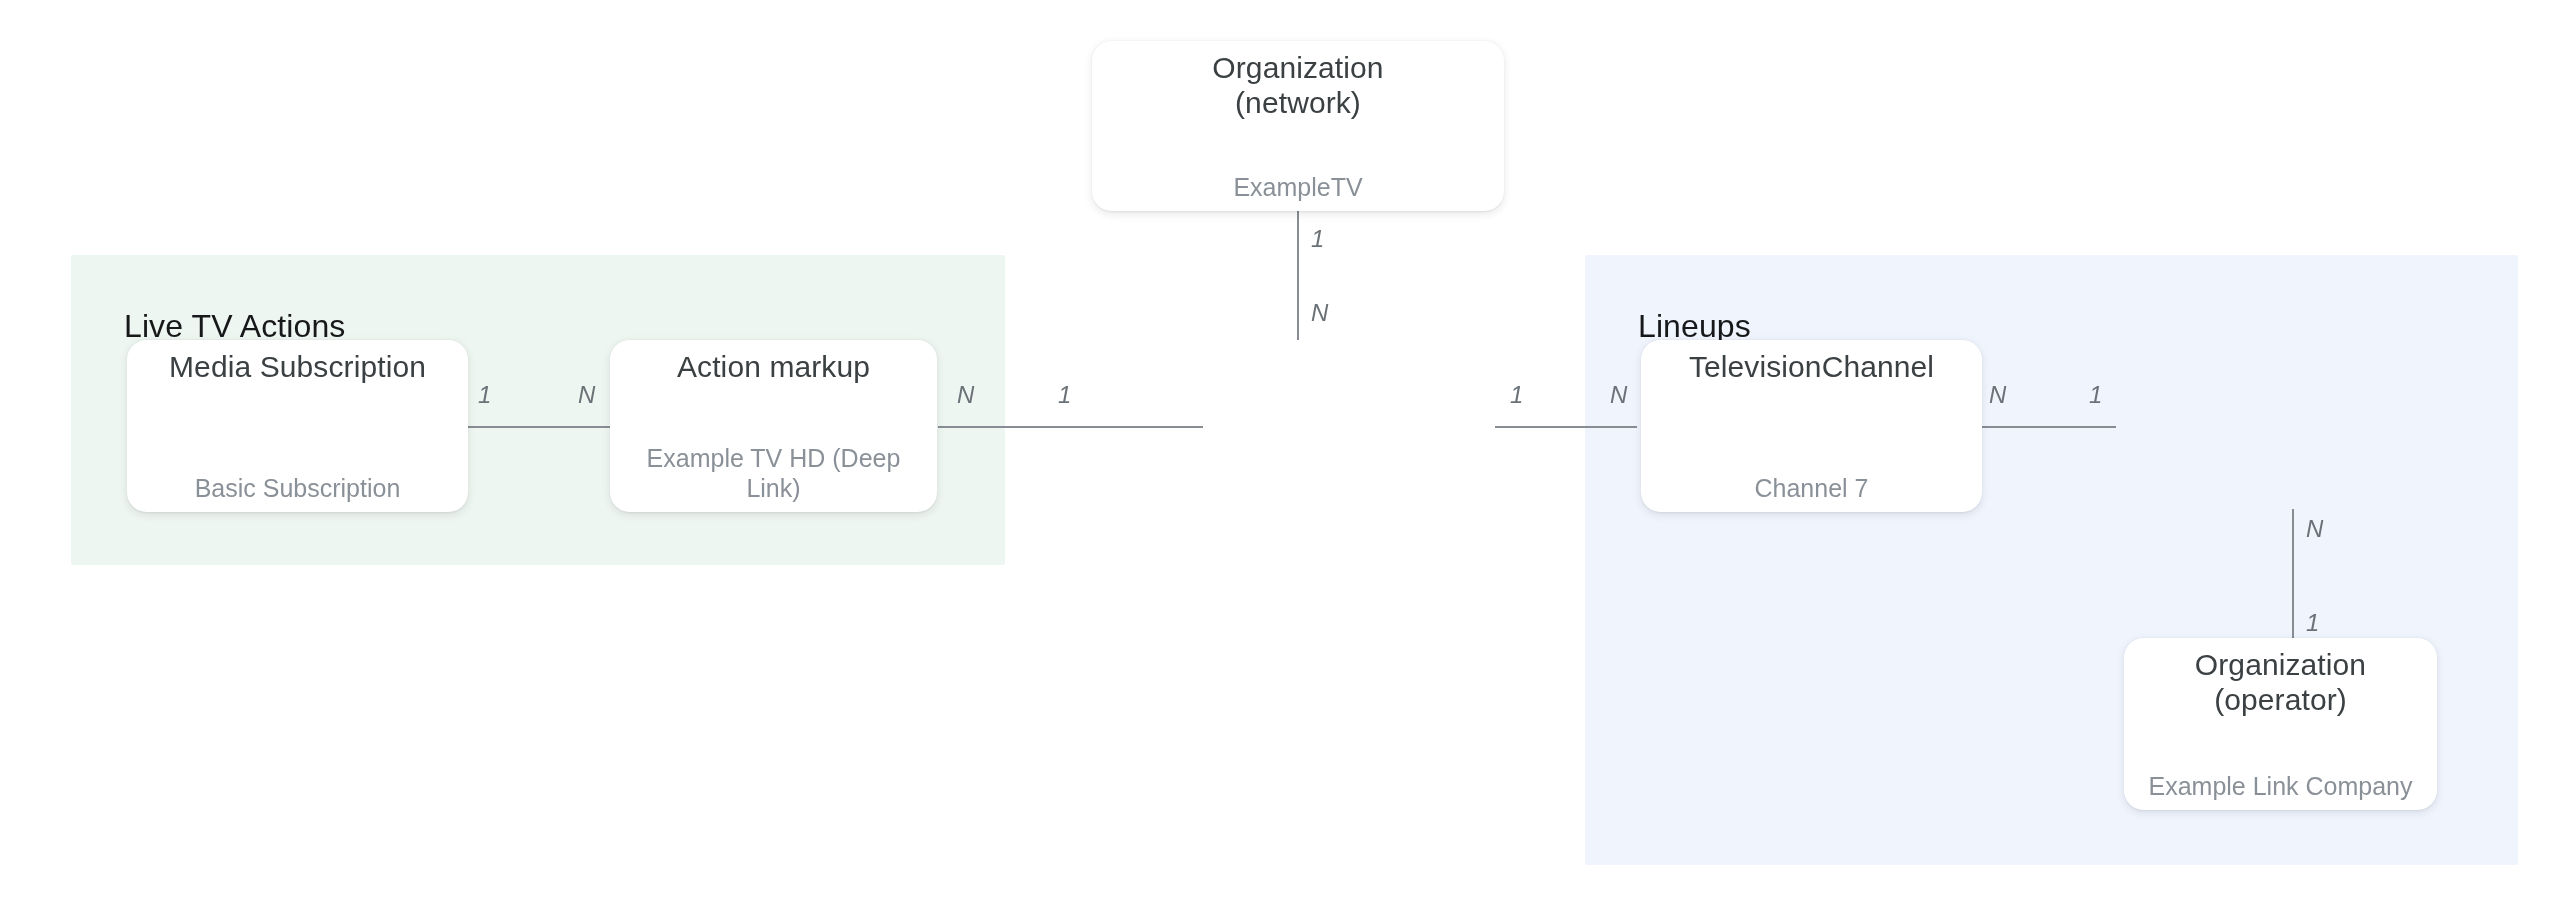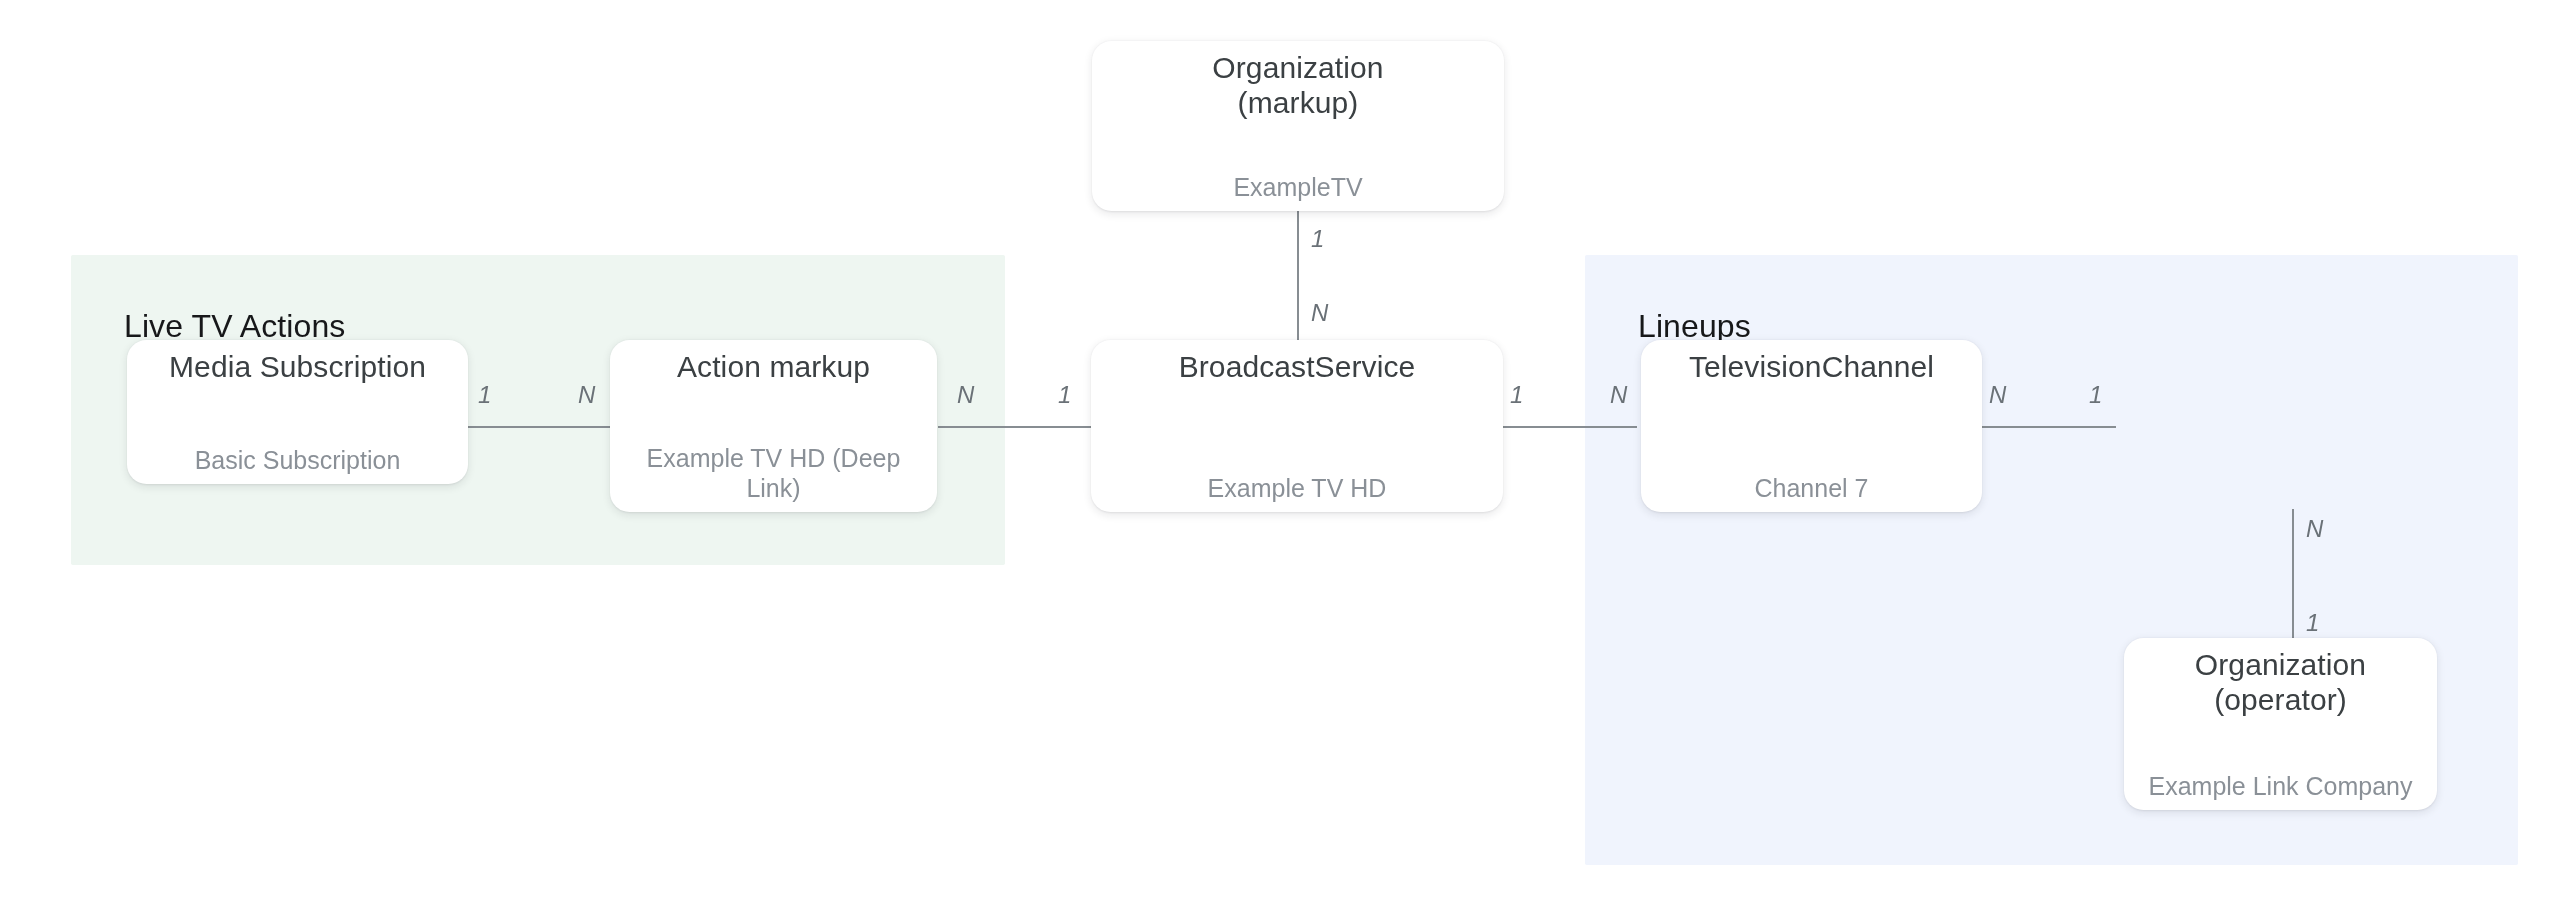--- a/index.html
+++ b/index.html
@@ -136,39 +136,35 @@
   <div class="card-label" style="left:1989px; top:382px;">N</div>
   <div class="card-label" style="left:2089px; top:382px;">1</div>
 
   <div class="edge-v" style="left:2292px; top:509px; width:0; height:129px;"></div>
   <div class="card-label" style="left:2306px; top:516px;">N</div>
   <div class="card-label" style="left:2306px; top:610px;">1</div>
 
   <div class="node" id="node-organization-network" style="left:1092px; top:41px; width:412px; height:170px;">
     <div class="node-title">
       <span>Organization</span><br>
-      <span>(markup)</span>
+      <span>(network)</span>
     </div>
     <div class="node-subtitle tight">ExampleTV</div>
   </div>
 
-  <div class="node" id="node-media-subscription" style="left:127px; top:340px; width:341px; height:144px;">
+  <div class="node" id="node-media-subscription" style="left:127px; top:340px; width:341px; height:172px;">
     <div class="node-title">Media Subscription</div>
     <div class="node-subtitle">Basic Subscription</div>
   </div>
 
   <div class="node" id="node-action-markup" style="left:610px; top:340px; width:327px; height:172px;">
     <div class="node-title">Action markup</div>
     <div class="node-subtitle">Example TV HD (Deep Link)</div>
   </div>
 
-  <div class="node" id="node-broadcast-service" style="left:1091px; top:340px; width:412px; height:172px;">
-    <div class="node-title">BroadcastService</div>
-    <div class="node-subtitle">Example TV HD</div>
-  </div>
 
   <div class="node" id="node-television-channel" style="left:1641px; top:340px; width:341px; height:172px;">
     <div class="node-title">TelevisionChannel</div>
     <div class="node-subtitle">Channel 7</div>
   </div>
 
 
   <div class="node" id="node-organization-operator" style="left:2124px; top:638px; width:313px; height:172px;">
     <div class="node-title">Organization (operator)</div>
     <div class="node-subtitle">Example Link Company</div>

